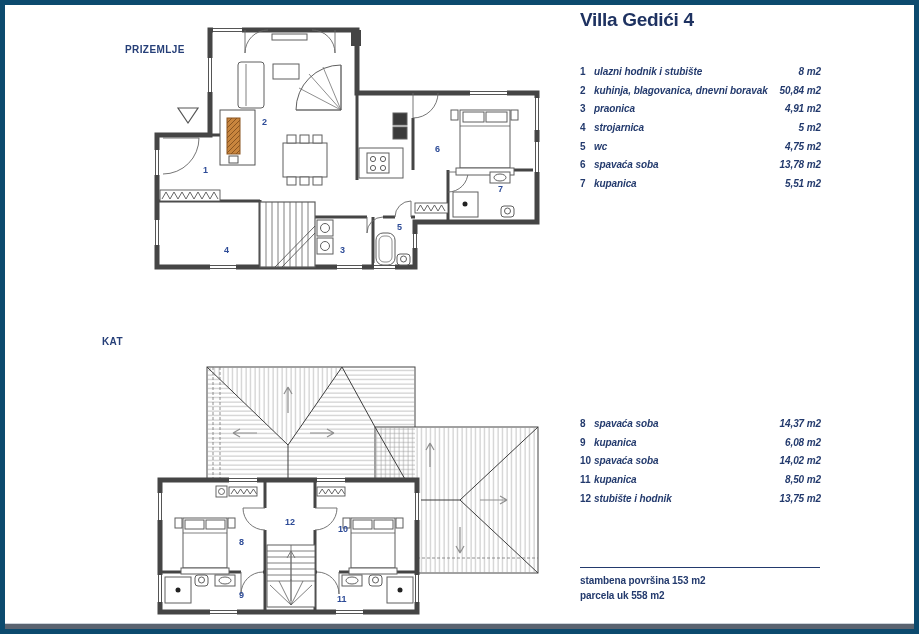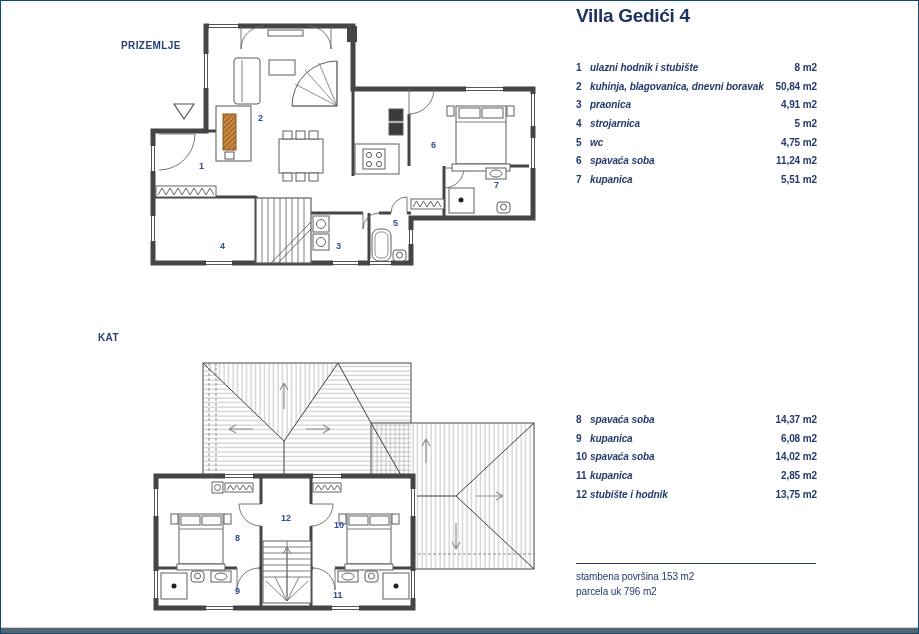--- a/index.html
+++ b/index.html
@@ -1,18 +1,18 @@
 <!DOCTYPE html>
 <html><head>
 <meta charset="utf-8">
 <style>
   html,body{margin:0;padding:0;background:#eef0f2;}
   .page{
     position:relative; width:919px; height:634px; background:#ffffff;
-    border:1px solid #0c4a6e; box-sizing:border-box; overflow:hidden;
+    border:5px solid #0c4a6e; box-sizing:border-box; overflow:hidden;
     font-family:"Liberation Sans", sans-serif;
   }
   .title{
     position:absolute; left:575px; top:4px; font-size:19px; font-weight:bold;
     letter-spacing:-0.3px; color:#1e3261;
   }
   .floor-label{
     position:absolute; font-size:10px; font-weight:bold; letter-spacing:0.4px;
     color:#263f78;
   }
@@ -20,28 +20,28 @@
   .floor-label.upper{left:97px; top:331px;}
   .room-list{position:absolute; left:575px; width:241px;}
   .room-list.ground{top:61px;}
   .room-list.upper{top:413px;}
   .room-row{
     display:flex; align-items:baseline; height:18.7px; font-size:10px;
     font-weight:bold; letter-spacing:-0.1px; color:#233a6d; white-space:nowrap;
   }
   .room-row .num{width:14px; flex:none;}
   .room-row .nm{flex:1; overflow:hidden;font-style:italic;}
-  .room-row .ar{flex:none; text-align:right;}
+  .room-row .ar{flex:none; text-align:right;font-style:italic;}
   .divider{
     position:absolute; left:575px; top:562px; width:240px; height:0;
     border-top:1.6px solid #233a6d;
   }
   .summary{
     position:absolute; left:575px; top:569px; width:250px; font-size:10px;
-    font-weight:normal; letter-spacing:-0.1px; line-height:14.8px; color:#233a6d;
+    font-weight:bold; letter-spacing:-0.1px; line-height:14.8px; color:#233a6d;
   }
   .plan{position:absolute;}
   .plan.ground{left:140px; top:15px;}
   .plan.upper{left:140px; top:350px;}
   .bottom-line{position:absolute; left:0; right:0; bottom:5px; height:1px; background:#ccd3da;}
   .bottom-bar{position:absolute; left:0; right:0; bottom:0; height:5px; background:#5a6370;}
   svg text.rnum{fill:#2d4b97; font-size:9px; font-weight:bold; font-family:"Liberation Sans",sans-serif;}
 </style>
 </head>
 <body>
@@ -423,21 +423,21 @@
       <span class="ar">5 m2</span>
     </div>
     <div class="room-row">
       <span class="num">5</span>
       <span class="nm">wc</span>
       <span class="ar">4,75 m2</span>
     </div>
     <div class="room-row">
       <span class="num">6</span>
       <span class="nm">spavaća soba</span>
-      <span class="ar">11,24 m2</span>
+      <span class="ar">13,78 m2</span>
     </div>
     <div class="room-row">
       <span class="num">7</span>
       <span class="nm">kupanica</span>
       <span class="ar">5,51 m2</span>
     </div>
   </div>
 
   <div class="room-list upper">
     <div class="room-row">
@@ -451,30 +451,30 @@
       <span class="ar">6,08 m2</span>
     </div>
     <div class="room-row">
       <span class="num">10</span>
       <span class="nm">spavaća soba</span>
       <span class="ar">14,02 m2</span>
     </div>
     <div class="room-row">
       <span class="num">11</span>
       <span class="nm">kupanica</span>
-      <span class="ar">2,85 m2</span>
+      <span class="ar">8,50 m2</span>
     </div>
     <div class="room-row">
       <span class="num">12</span>
       <span class="nm">stubište i hodnik</span>
       <span class="ar">13,75 m2</span>
     </div>
   </div>
 
   <div class="divider"></div>
   <div class="summary">
     <div>stambena površina 153 m2</div>
-    <div>parcela uk 796 m2</div>
+    <div>parcela uk 558 m2</div>
   </div>
 
   <div class="bottom-line"></div>
   <div class="bottom-bar"></div>
 </div>
 
 </body></html>

